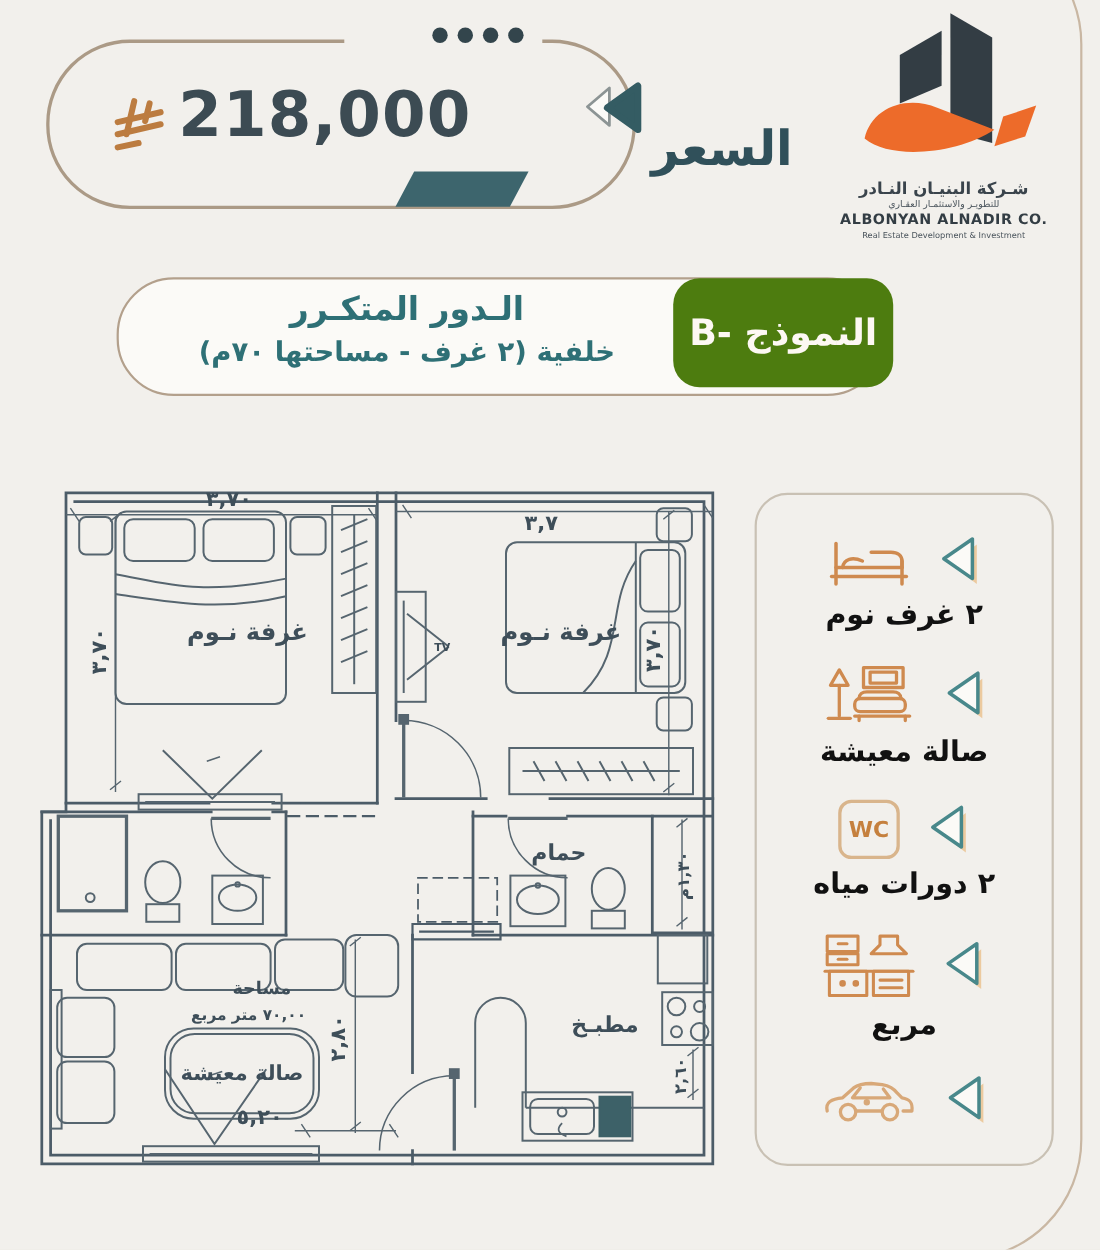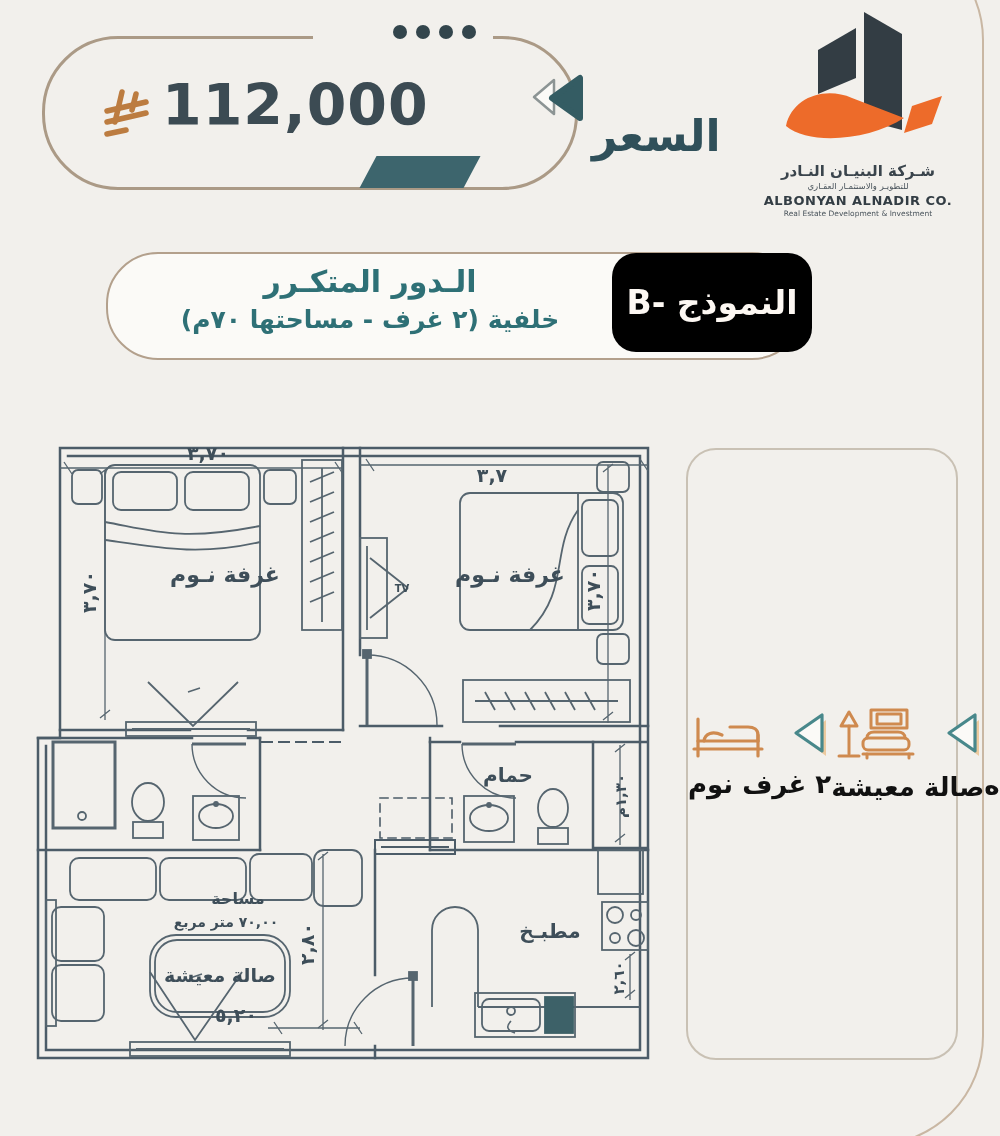--- a/index.html
+++ b/index.html
@@ -30,31 +30,31 @@
   .logo-ar2{font-size:8.5px;color:#4a545c;margin-top:1px;}
   .logo-en1{font-size:13px;font-weight:bold;color:#333d44;margin-top:2px;letter-spacing:.5px;text-align:center;}
   .logo-en2{font-size:7.5px;color:#4a545c;margin-top:1px;}
 
   
   .model-pill{position:absolute;left:106px;top:252px;width:694px;height:104px;background:#fbfaf7;
     border:2.5px solid #b3a08c;border-radius:52px;}
   .model-text{position:absolute;left:12px;top:10px;width:500px;text-align:center;direction:rtl;}
   .model-title{font-size:30px;font-weight:bold;color:#2e7076;}
   .model-sub{font-size:25px;font-weight:bold;color:#2e7076;margin-top:6px;}
-  .model-badge{position:absolute;left:612px;top:253px;width:200px;height:99px;background:#000000;
+  .model-badge{position:absolute;left:612px;top:253px;width:200px;height:99px;background:#4d7c0f;
     border-radius:24px;display:flex;align-items:center;justify-content:center;
     color:#fdf8f3;font-size:33px;font-weight:bold;direction:rtl;}
 
   
   .plan{position:absolute;left:30px;top:430px;}
 
   
   .features{position:absolute;left:686px;top:448px;width:272px;height:612px;
     border:2.5px solid #c9c1b4;border-radius:30px;box-sizing:border-box;
-    display:flex;justify-content:space-evenly;align-items:center;padding:6px 0;}
+    display:flex;flex-direction:column;justify-content:space-evenly;align-items:center;padding:6px 0;}
   .feat{display:flex;flex-direction:column;align-items:center;gap:8px;}
   .feat-row{display:flex;align-items:center;gap:22px;}
   .feat-label{font-size:26px;font-weight:bold;color:#111;direction:rtl;white-space:nowrap;}
   .wc-box{width:50px;height:48px;border:3px solid #d9b58c;border-radius:12px;
     display:flex;align-items:center;justify-content:center;
     color:#c5803e;font-weight:bold;font-size:20px;}
 </style>
 </head>
 <body>
 
@@ -75,21 +75,21 @@
   <svg class="riyal" width="52" height="58" viewBox="0 0 52 58">
     <g stroke="#bc7c40" stroke-width="5.5" stroke-linecap="round" fill="none">
       <path d="M22 6 L15 36"></path>
       <path d="M36 8 L32 24"></path>
       <path d="M7 25 L46 16"></path>
       <path d="M7 36 L46 27"></path>
       <path d="M7 48 L26 44"></path>
     </g>
   </svg>
 
-  <div class="price-amount">112,000</div>
+  <div class="price-amount">218,000</div>
 
   <svg class="price-arrow" width="62" height="52" viewBox="0 0 62 52">
     <polygon points="26,6 26,40 6,23" fill="#fbfaf7" stroke="#8c9494" stroke-width="2.5" stroke-linejoin="round"></polygon>
     <polygon points="52,4 52,44 24,24" fill="#345c63" stroke="#345c63" stroke-width="6" stroke-linejoin="round"></polygon>
   </svg>
 
   <div class="price-label">السعر</div>
   <div class="teal-para"></div>
 
   <div class="logo">

